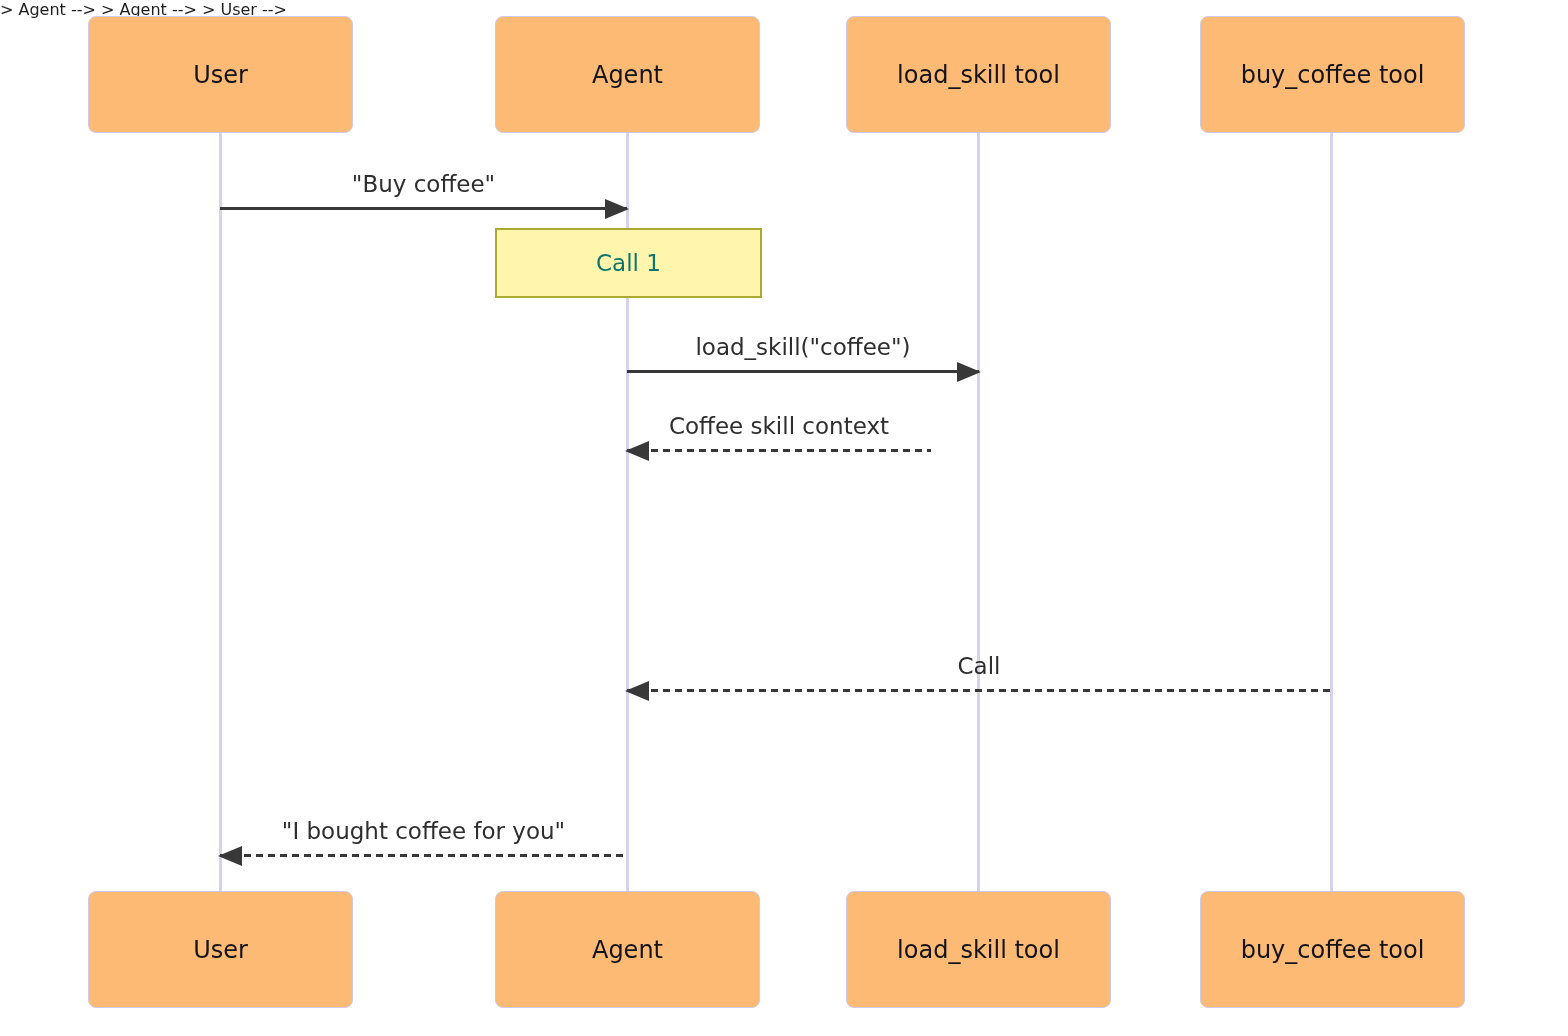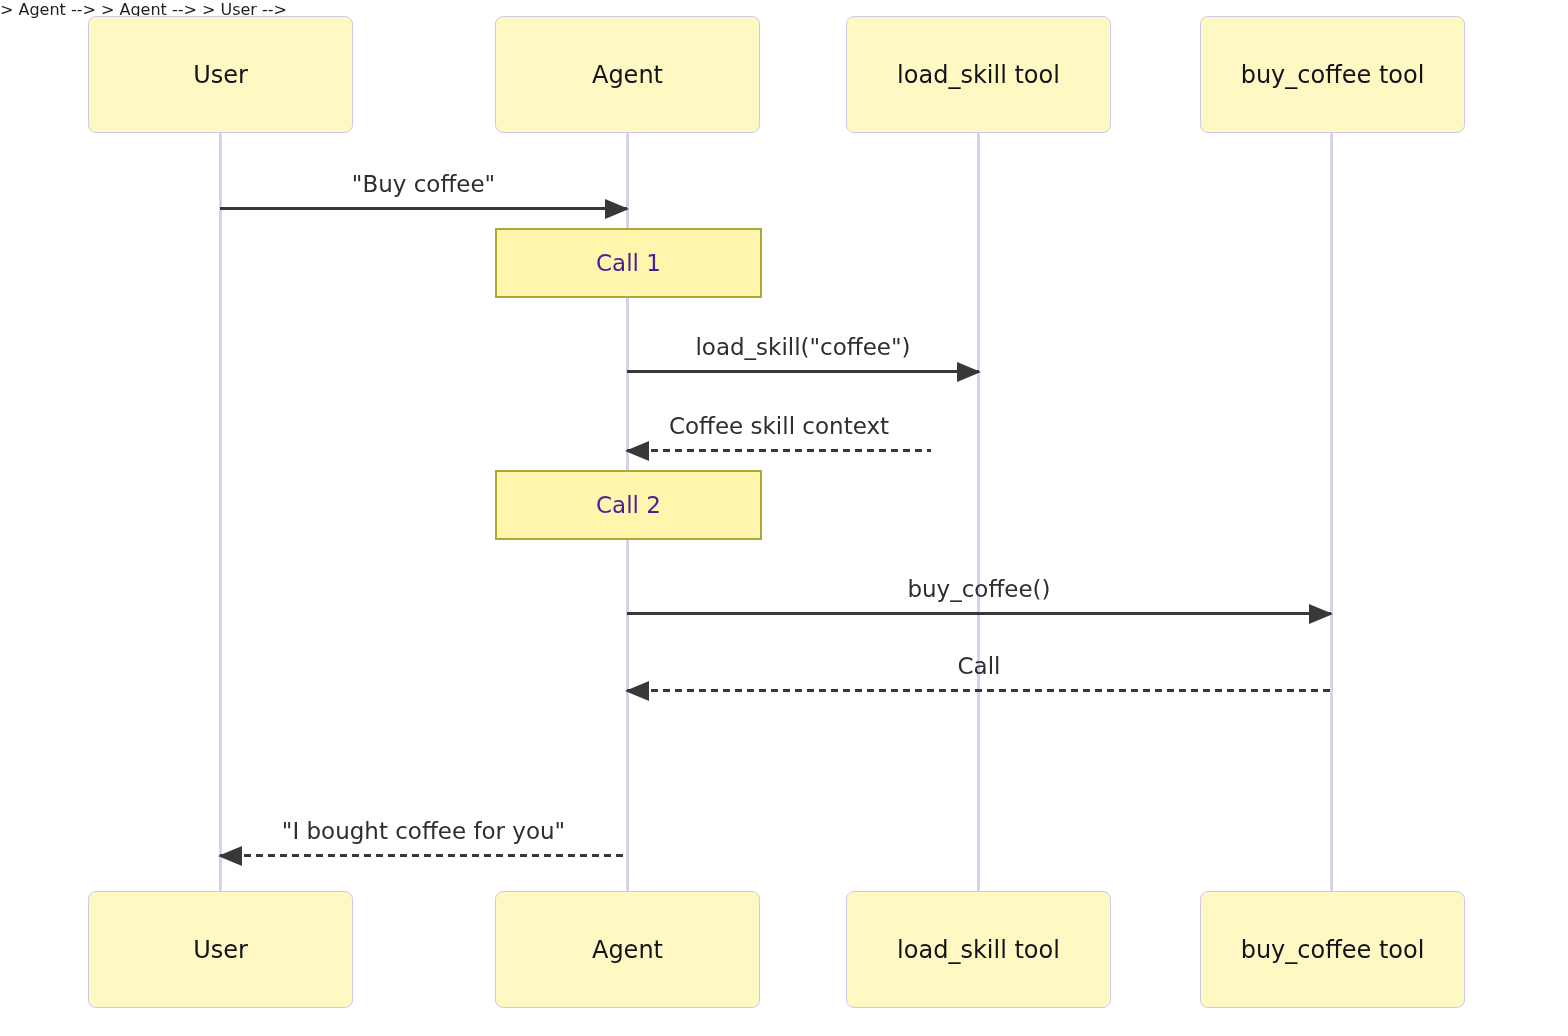--- a/index.html
+++ b/index.html
@@ -3,33 +3,33 @@
 <meta charset="utf-8">
 <style>
   html, body { margin:0; padding:0; background:#ffffff; }
   .canvas {
     position:relative; width:1568px; height:1036px; background:#ffffff;
     font-family:"DejaVu Sans","Liberation Sans",sans-serif; color:#1f1f1f;
     overflow:hidden;
   }
   .actor {
     position:absolute; width:263px; height:115px;
-    background:#fef9c3; border:1px solid #CFC9E9; border-radius:8px;
+    background:#fdba74; border:1px solid #CFC9E9; border-radius:8px;
     display:flex; align-items:center; justify-content:center;
     font-size:24px; color:#14131a;
   }
   .lifeline {
     position:absolute; top:133px; height:758px; width:3px;
     background:#D9D0EE;
   }
   .note {
     position:absolute; left:495px; width:263px; height:66px;
     background:#FFF5AD; border:2px solid #AAAA33;
     display:flex; align-items:center; justify-content:center;
-    font-size:23px; color:#4c1d95;
+    font-size:23px; color:#0f766e;
   }
   .message { position:absolute; }
   .msg-label {
     text-align:center; font-size:23px; line-height:30px; height:30px;
     margin-bottom:8px; color:#2e2e2e; white-space:nowrap;
   }
   .msg-line { position:relative; height:3px; }
   .msg-line.solid { background:#383838; }
   .msg-line.dashed {
     background:repeating-linear-gradient(90deg,#383838 0 7px,transparent 7px 12px);
@@ -103,31 +103,22 @@
 
   &gt; Agent --&gt;
   <div class="message" style="left:627px;top:411px;width:304px;">
     <div class="msg-label">Coffee skill context</div>
     <div class="msg-line dashed">
       <div class="arrowhead left"></div>
     </div>
   </div>
 
   
-  <div class="note" style="top:470px;">
-    <span>Call 2</span>
-  </div>
 
   
-  <div class="message" style="left:627px;top:574px;width:704px;">
-    <div class="msg-label">buy_coffee()</div>
-    <div class="msg-line solid">
-      <div class="arrowhead right"></div>
-    </div>
-  </div>
 
   &gt; Agent --&gt;
   <div class="message" style="left:627px;top:651px;width:704px;">
     <div class="msg-label">Call</div>
     <div class="msg-line dashed">
       <div class="arrowhead left"></div>
     </div>
   </div>
 
   

